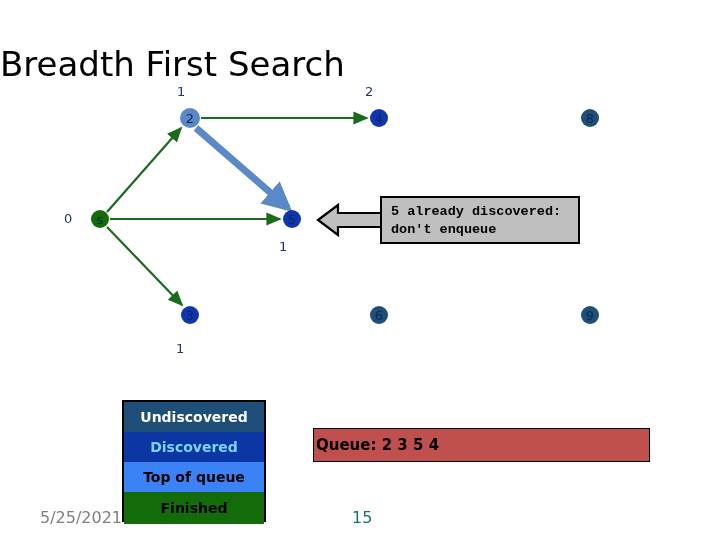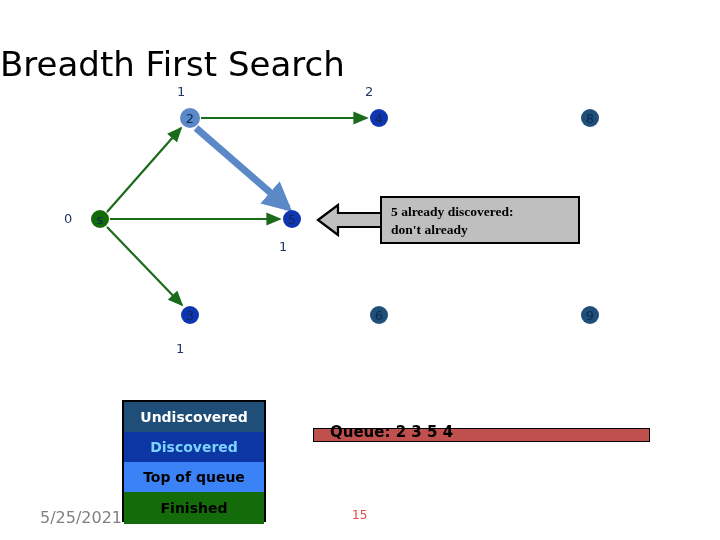--- a/index.html
+++ b/index.html
@@ -54,21 +54,21 @@
   #callout-box {
     position: absolute;
     left: 380px;
     top: 196px;
     width: 200px;
     height: 48px;
     background: #BFBFBF;
     border: 2px solid #000000;
     box-sizing: border-box;
     padding: 5px 0 0 9px;
-    font-family: Liberation Serif, serif;
+    font-family: Liberation Mono, monospace;
     font-size: 13.5px;
     font-weight: bold;
     color: #000000;
     line-height: 18px;
   }
   #callout-arrow {
     position: absolute;
     left: 316px;
     top: 200px;
     width: 68px;
@@ -102,27 +102,27 @@
   .legend-row.r1 { background: #0D36A5; color: #7dd3fc; }
   .legend-row.r2 { background: #3b82f6; color: #000000; }
   .legend-row.r3 { background: #136B09; color: #000000; height: 32px; }
 
   
   #queue-bar {
     position: absolute;
     left: 313px;
     top: 428px;
     width: 337px;
-    height: 14px;
+    height: 34px;
     background: #C0504D;
     border: 1.5px solid #000000;
     box-sizing: border-box;
     display: flex;
-    align-items: flex-end;
-    padding-left: 16px;
+    align-items: center;
+    padding-left: 2px;
     font-family: "DejaVu Sans", sans-serif;
     font-size: 15px;
     font-weight: bold;
     color: #000000;
     white-space: nowrap;
   }
 
   
   #footer-date {
     position: absolute;
@@ -131,22 +131,22 @@
     font-family: "DejaVu Sans", sans-serif;
     font-size: 16px;
     color: #808080;
     white-space: nowrap;
   }
   #footer-page {
     position: absolute;
     left: 352px;
     top: 508px;
     font-family: "DejaVu Sans", sans-serif;
-    font-size: 12px;
-    color: #ef4444;
+    font-size: 16px;
+    color: #0f766e;
     white-space: nowrap;
   }
 
   
   .node-text {
     font-family: "DejaVu Sans", sans-serif;
     font-size: 13px;
     fill: #0B2B52;
   }
 </style>
@@ -203,21 +203,21 @@
   <div class="dist-label" style="left:177px; top:85px;">1</div>
   <div class="dist-label" style="left:365px; top:85px;">2</div>
   <div class="dist-label" style="left:279px; top:240px;">1</div>
   <div class="dist-label" style="left:176px; top:342px;">1</div>
 
   <svg id="callout-arrow" viewBox="0 0 68 40" xmlns="http://www.w3.org/2000/svg">
     <path d="M2,20 L22,5 L22,13 L66,13 L66,27 L22,27 L22,35 Z" fill="#BFBFBF" stroke="#000000" stroke-width="2.2" stroke-linejoin="miter"></path>
   </svg>
   <div id="callout-box">
     <div>5 already discovered:</div>
-    <div>don't already</div>
+    <div>don't enqueue</div>
   </div>
 
   <div id="legend">
     <div class="legend-row r0">
       <span>Undiscovered</span>
     </div>
     <div class="legend-row r1">
       <span>Discovered</span>
     </div>
     <div class="legend-row r2">

